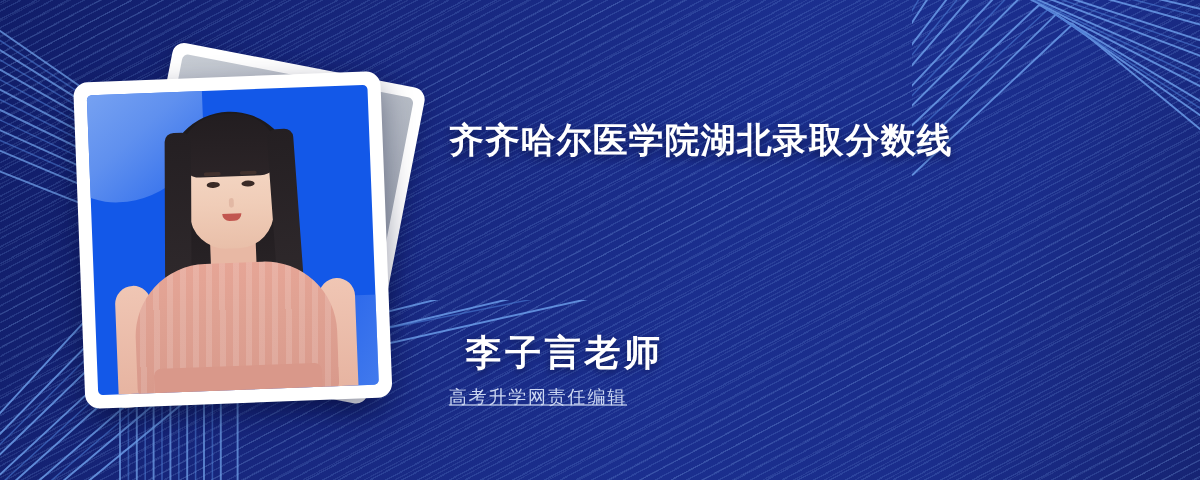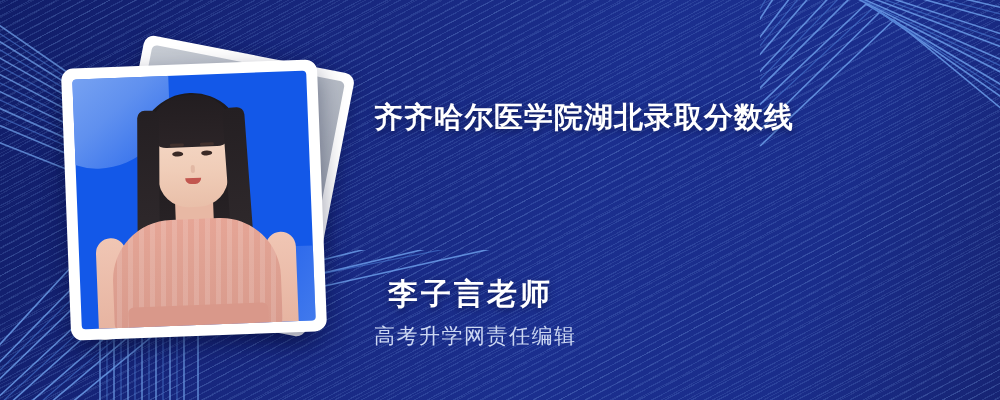--- a/index.html
+++ b/index.html
@@ -232,25 +232,26 @@
     font-weight: bold;
     color: #ffffff;
     letter-spacing: 3px;
     white-space: nowrap;
     text-shadow: 0 2px 6px rgba(3,8,40,.5);
   }
   .role {
     position: absolute;
     left: 374px;
     top: 322px;
-    font-size: 21px;
+    font-size: 15px;
     font-weight: normal;
     color: #ccd7f2;
     letter-spacing: 1.5px;
     white-space: nowrap;
+    text-decoration: underline;
   }
 </style>
 </head>
 <body>
 
 <div id="banner">
 
   <div class="bg-base"></div>
   <div class="bg-wash"></div>
   <div class="diag-lines"></div>

